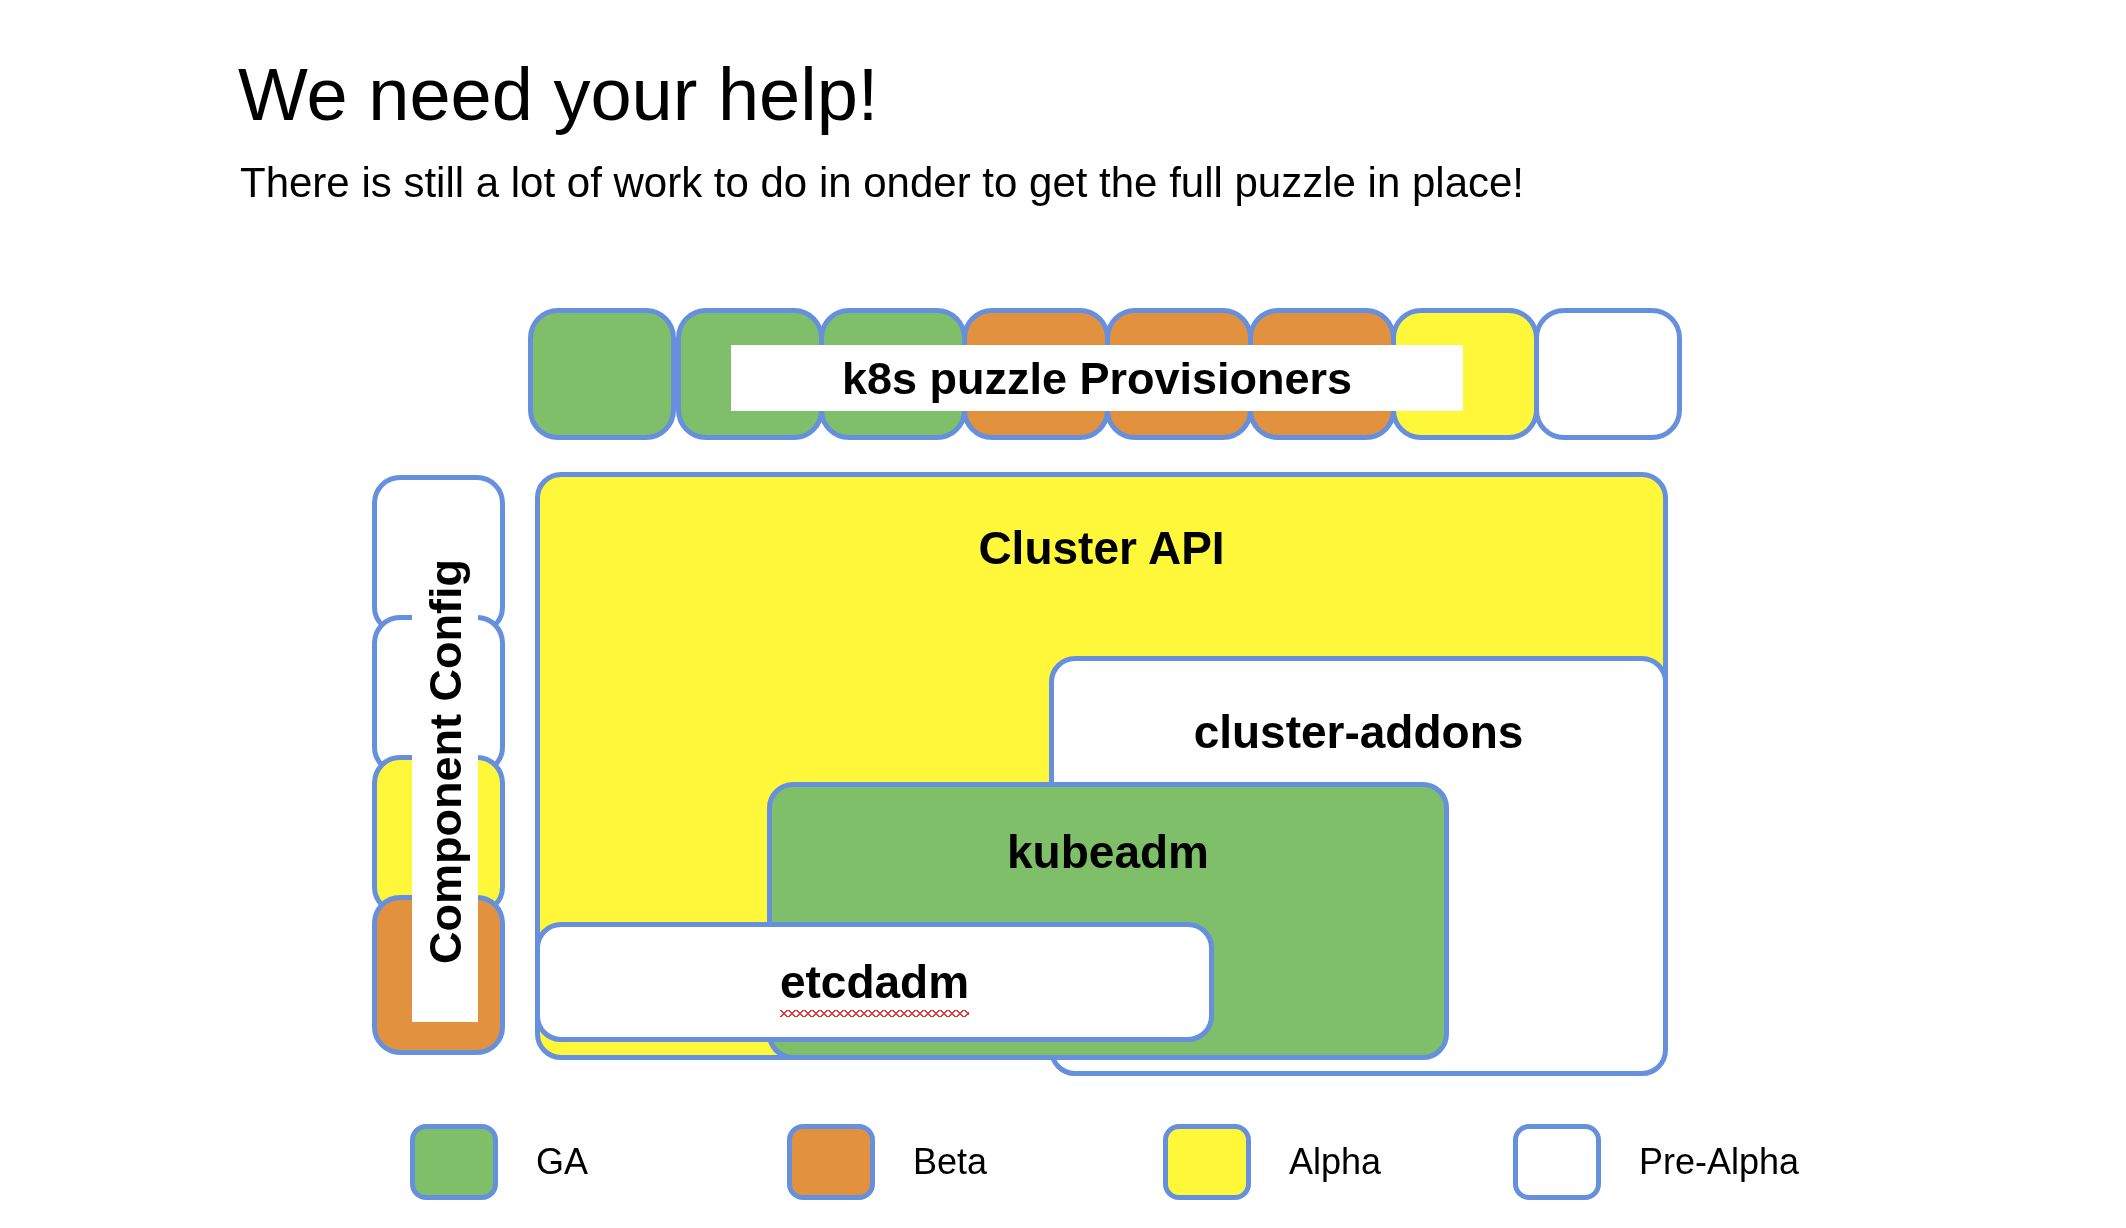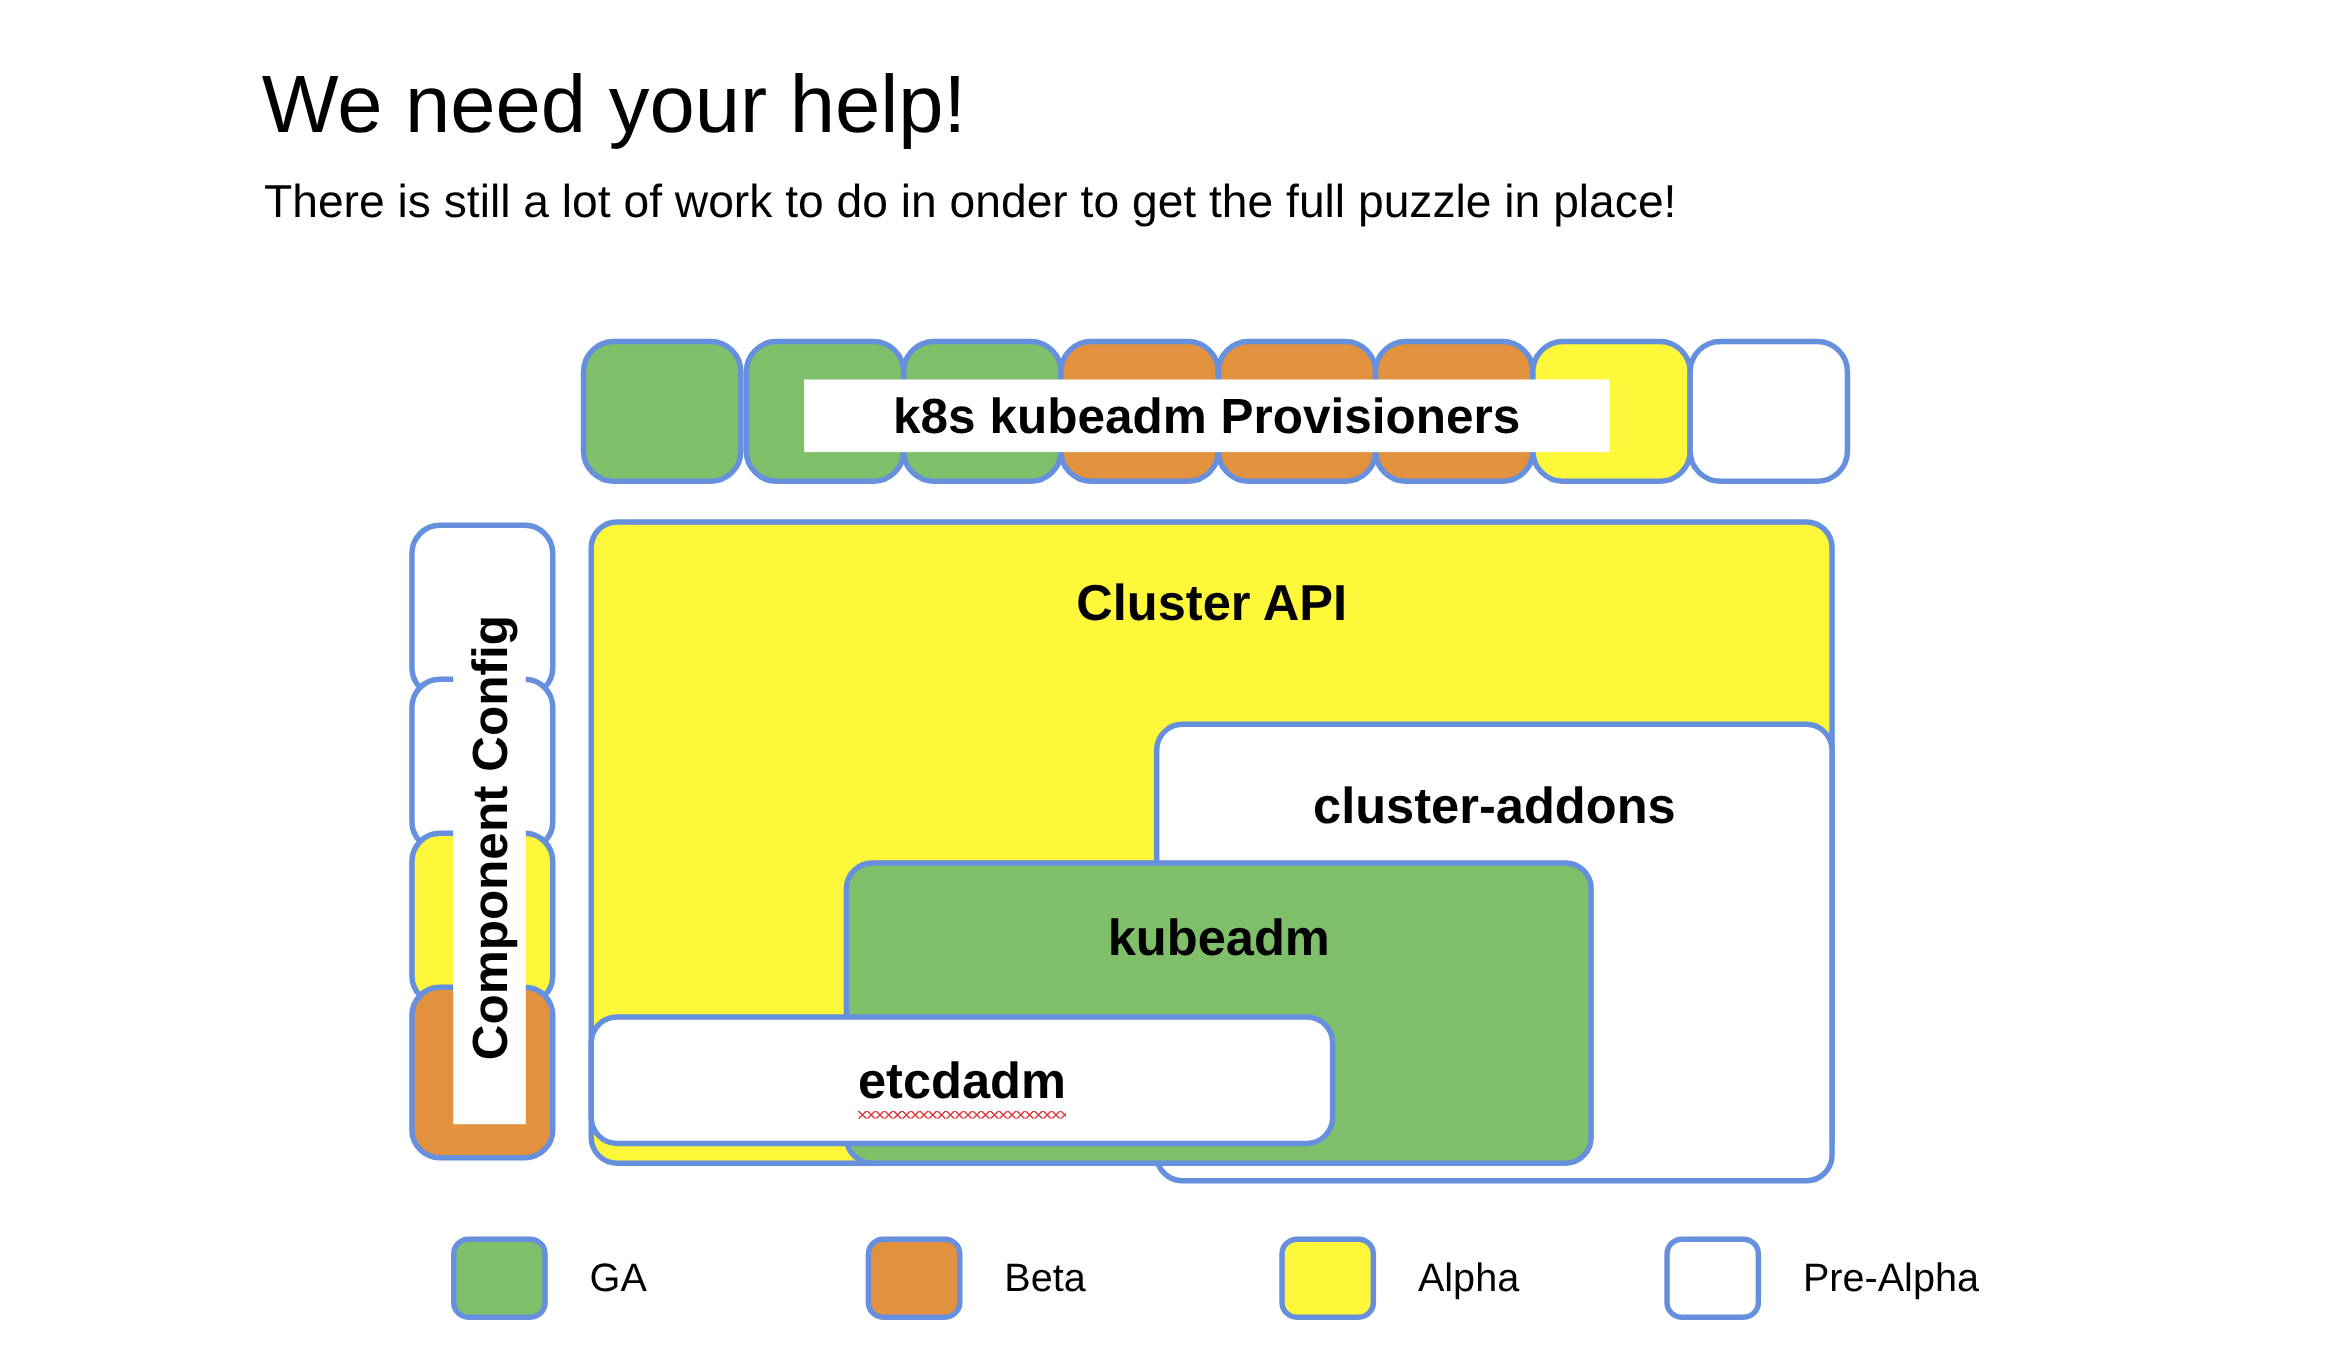--- a/index.html
+++ b/index.html
@@ -218,21 +218,21 @@
   <div class="rbox fill-ga" id="prov-box-1" style="left:676px;"></div>
   <div class="rbox fill-ga" id="prov-box-2" style="left:819px;"></div>
   <div class="rbox fill-beta" id="prov-box-3" style="left:962px;"></div>
   <div class="rbox fill-beta" id="prov-box-4" style="left:1105px;"></div>
   <div class="rbox fill-beta" id="prov-box-5" style="left:1248px;"></div>
   <div class="rbox fill-alpha" id="prov-box-6" style="left:1391px;"></div>
   <div class="rbox fill-pre" id="prov-box-7" style="left:1534px;"></div>
 </div>
 
 <div id="provisioners-label-band">
-  <span class="band-text">k8s kubeadm Provisioners</span>
+  <span class="band-text">k8s puzzle Provisioners</span>
 </div>
 
 <div id="component-config-col">
   <div class="rbox fill-pre" id="cc-box-0"></div>
   <div class="rbox fill-pre" id="cc-box-1"></div>
   <div class="rbox fill-alpha" id="cc-box-2"></div>
   <div class="rbox fill-beta" id="cc-box-3"></div>
 </div>
 
 <div id="component-config-band">

